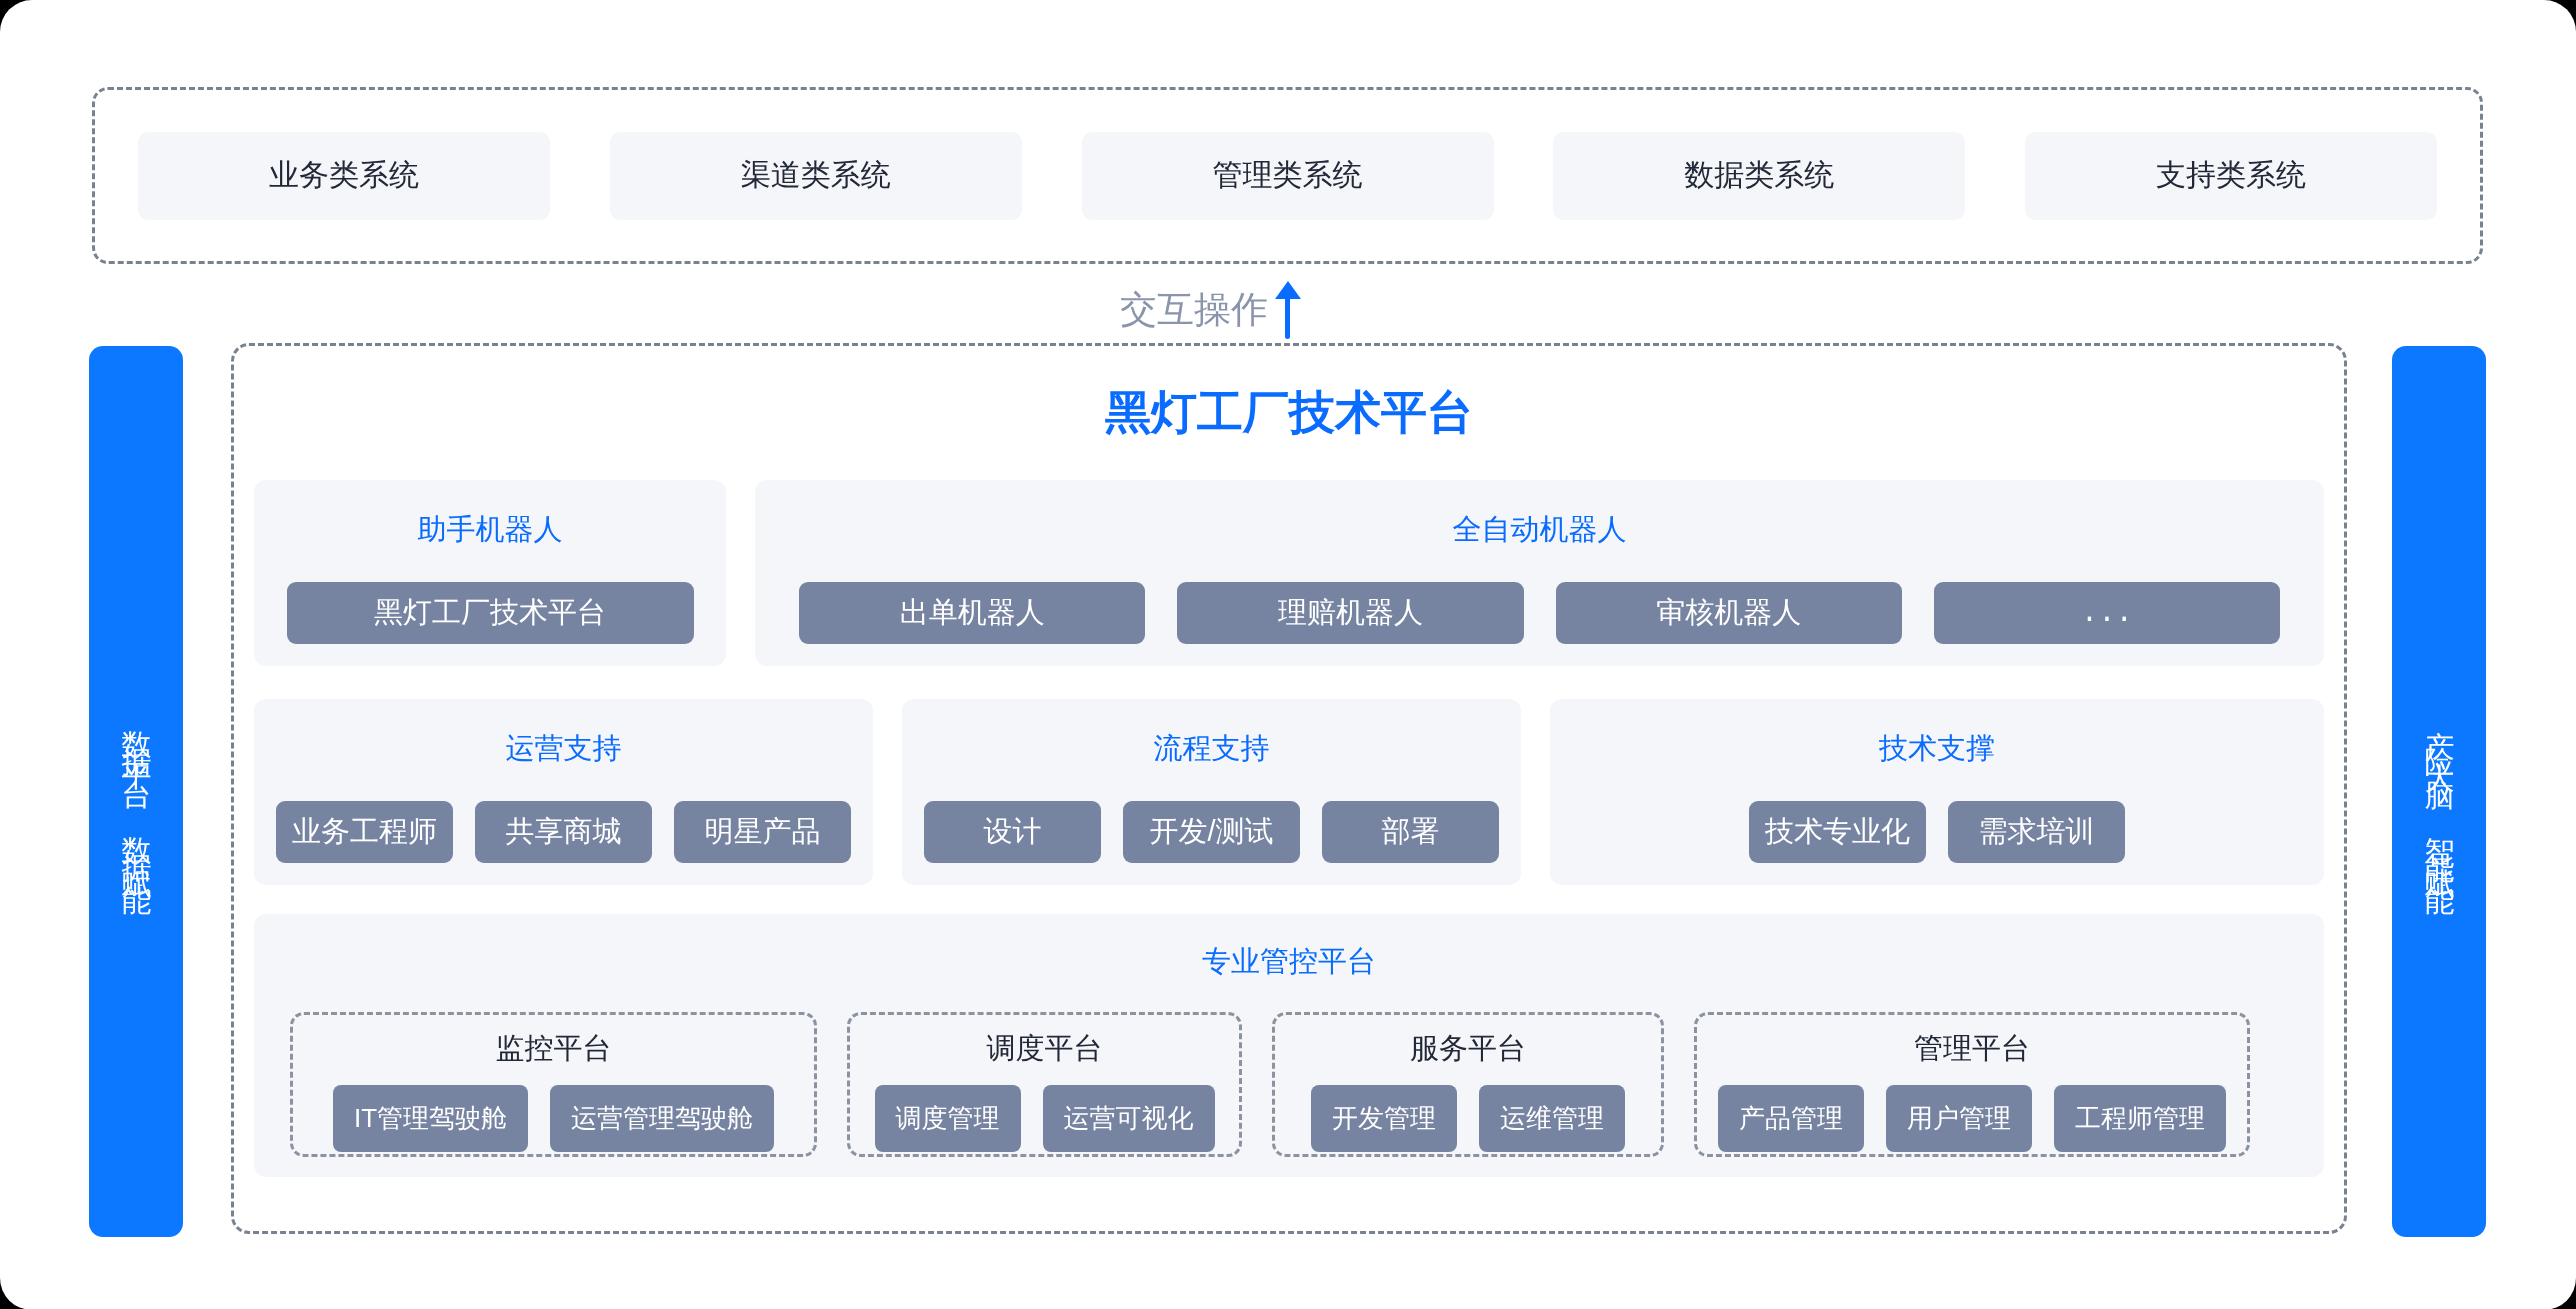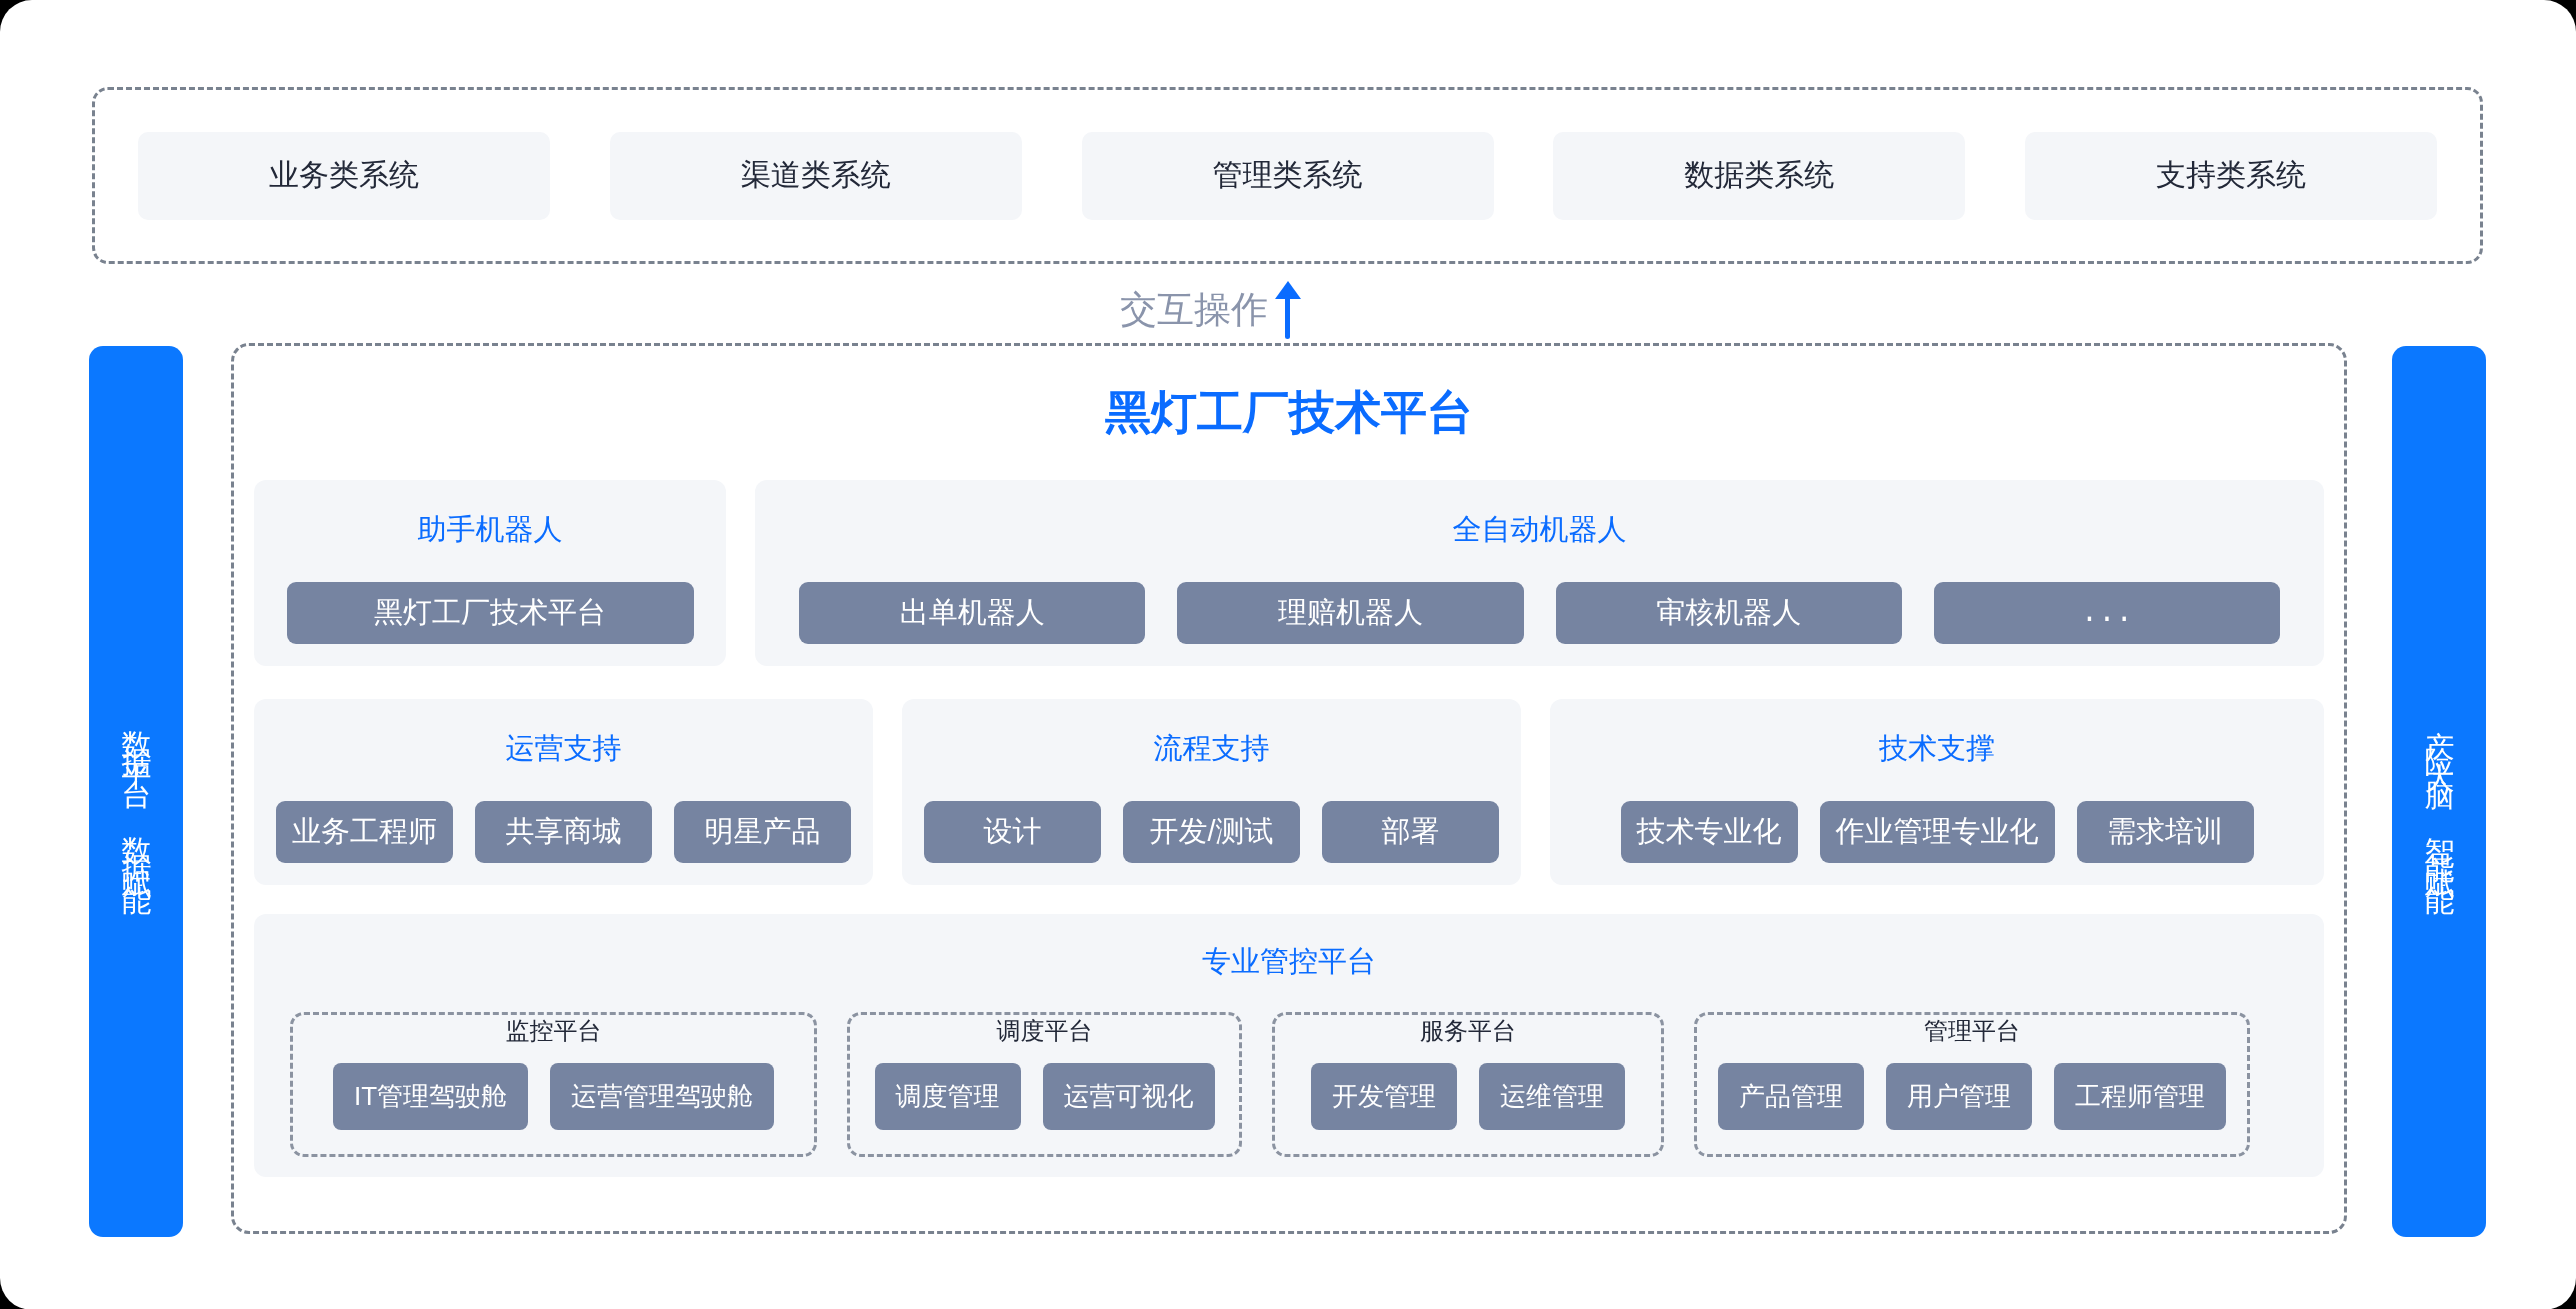--- a/index.html
+++ b/index.html
@@ -105,21 +105,21 @@
     justify-content:flex-start;
   }
   .sub-box{
     height:145px;border:3px dashed var(--sub-dash);border-radius:14px;
     display:flex;flex-direction:column;align-items:center;
   }
   .sub-box-monitor{width:527px;}
   .sub-box-dispatch{width:395px;}
   .sub-box-service{width:392px;}
   .sub-box-manage{width:556px;}
-  .sub-title{font-size:24px;color:var(--ink);}
+  .sub-title{margin-top:14px;font-size:29px;color:var(--ink);}
   .sub-btn-row{display:flex;gap:22px;margin-top:16px;justify-content:center;}
   .sub-btn{
     height:67px;background:var(--pill);border-radius:8px;color:#fff;font-size:26px;
     display:flex;align-items:center;justify-content:center;white-space:nowrap;
     padding:0 21px;cursor:pointer;
   }
 </style>
 </head>
 <body>
 
@@ -208,21 +208,20 @@
 
             <div class="btn">部署</div>
           </div>
       </div>
       <div class="card-sec card-tech">
         <div class="sec-title">技术支撑</div>
         <div class="btn-row">
 
             <div class="btn">技术专业化</div>
 
-            <div class="btn">作业管理专业化</div>
 
             <div class="btn">需求培训</div>
           </div>
       </div>
     </div>
 
     <div class="row3">
       <div class="card-sec card-control">
         <div class="sec-title">专业管控平台</div>
         <div class="sub-row">

